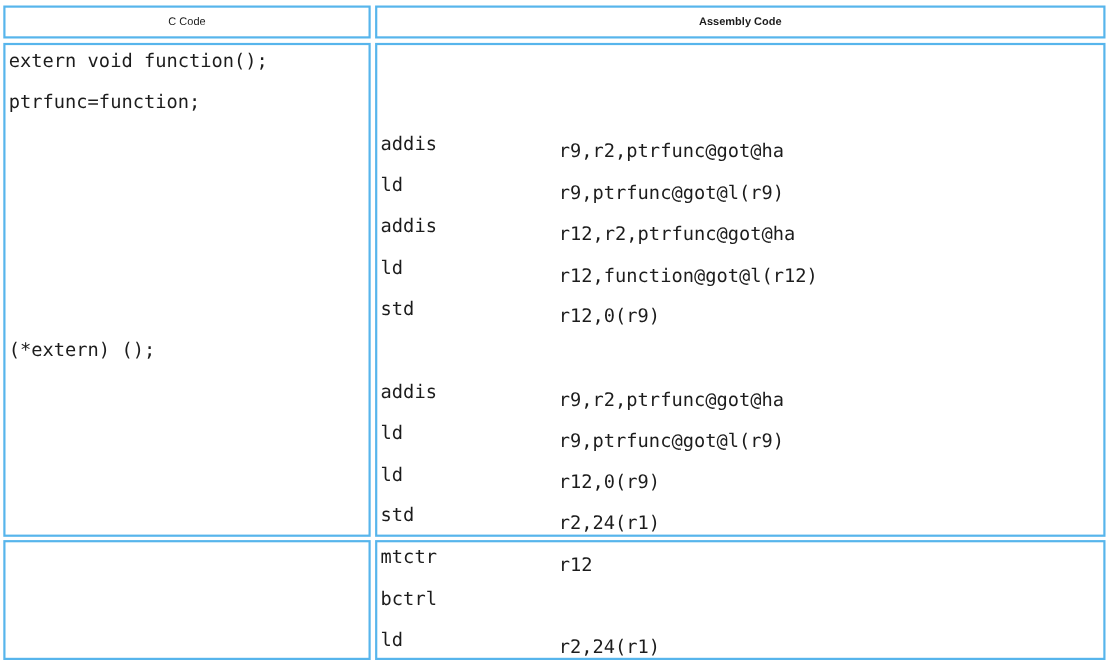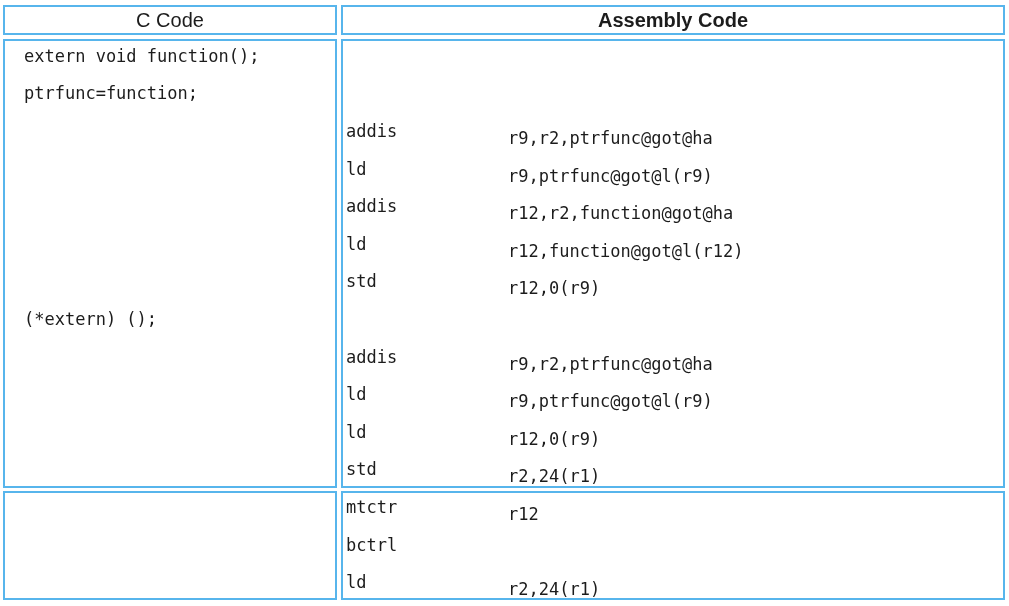--- a/index.html
+++ b/index.html
@@ -19,36 +19,36 @@
     position: absolute;
     box-sizing: border-box;
     border: 2px solid var(--border, #57b5ec);
     background: transparent;
   }
   .hdr {
     display: flex;
     align-items: center;
     justify-content: center;
     font-family: "Liberation Sans", sans-serif;
-    font-size: 20px;
+    font-size: 10px;
     color: var(--text, #1c1c1c);
   }
   .hdr-left   { left: 3px;   top: 5px;   width: 334px; height: 30px; }
   .hdr-right  { left: 341px; top: 5px;   width: 664px; height: 30px; font-weight: bold; }
   .body-l1    { left: 3px;   top: 39px;  width: 334px; height: 449px; }
   .body-r1    { left: 341px; top: 39px;  width: 664px; height: 449px; }
   .body-l2    { left: 3px;   top: 491px; width: 334px; height: 109px; }
   .body-r2    { left: 341px; top: 491px; width: 664px; height: 109px; }
   .col {
     position: absolute;
     font-family: "DejaVu Sans Mono", "Liberation Mono", monospace;
     font-size: 17px;
     color: var(--text, #1c1c1c);
   }
-  .c-col   { left: 24px;   top: 37px; width: 325px; }
+  .c-col   { left: 8px;   top: 37px; width: 325px; }
   .asm-col { left: 346px; top: 37px; width: 655px; }
   .code-line {
     height: 37.6px;
     display: flex;
     align-items: center;
     white-space: pre;
   }
   .mn {
     display: inline-block;
     width: 162px;
@@ -90,21 +90,21 @@
       <div class="code-line"></div>
       <div class="code-line"></div>
       <div class="code-line"></div>
       <div class="code-line"></div>
     </div>
   <div class="col asm-col" id="asm-col">
       <div class="code-line"><span class="mn"></span><span class="ops"></span></div>
       <div class="code-line"><span class="mn"></span><span class="ops"></span></div>
       <div class="code-line"><span class="mn">addis</span><span class="ops">r9,r2,ptrfunc@got@ha</span></div>
       <div class="code-line"><span class="mn">ld</span><span class="ops">r9,ptrfunc@got@l(r9)</span></div>
-      <div class="code-line"><span class="mn">addis</span><span class="ops">r12,r2,function@got@ha</span></div>
+      <div class="code-line"><span class="mn">addis</span><span class="ops">r12,r2,ptrfunc@got@ha</span></div>
       <div class="code-line"><span class="mn">ld</span><span class="ops">r12,function@got@l(r12)</span></div>
       <div class="code-line"><span class="mn">std</span><span class="ops">r12,0(r9)</span></div>
       <div class="code-line"><span class="mn"></span><span class="ops"></span></div>
       <div class="code-line"><span class="mn">addis</span><span class="ops">r9,r2,ptrfunc@got@ha</span></div>
       <div class="code-line"><span class="mn">ld</span><span class="ops">r9,ptrfunc@got@l(r9)</span></div>
       <div class="code-line"><span class="mn">ld</span><span class="ops">r12,0(r9)</span></div>
       <div class="code-line"><span class="mn">std</span><span class="ops">r2,24(r1)</span></div>
       <div class="code-line"><span class="mn">mtctr</span><span class="ops">r12</span></div>
       <div class="code-line"><span class="mn">bctrl</span><span class="ops"></span></div>
       <div class="code-line"><span class="mn">ld</span><span class="ops">r2,24(r1)</span></div>

